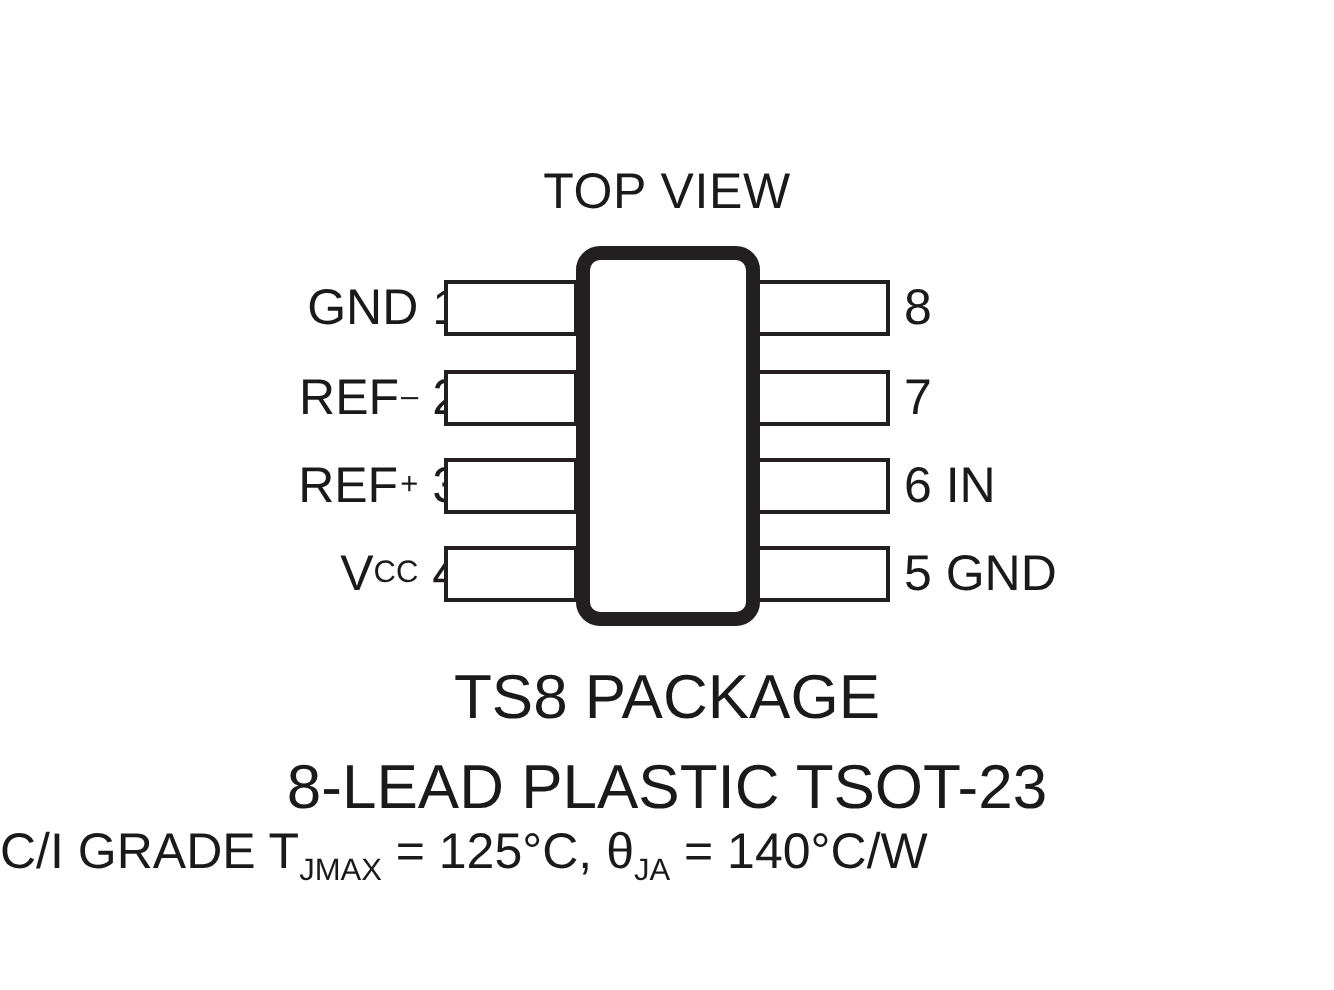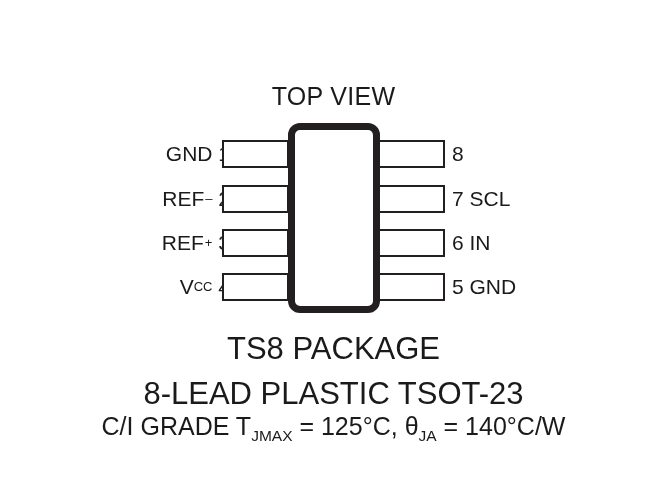--- a/index.html
+++ b/index.html
@@ -71,21 +71,21 @@
   .lead.left  { left: 222px; }
   .lead.right { left: 378px; }
 
   .r1 { top: 140px; }
   .r2 { top: 185px; }
   .r3 { top: 229px; }
   .r4 { top: 273px; }
 
   .pin-label {
     position: absolute;
-    font-size: 21px;
+    font-size: 25px;
     color: #1a1a1a;
     white-space: nowrap;
     line-height: 28px;
     height: 28px;
     display: flex;
     align-items: center;
   }
   .pin-label.left {
     right: 437px;          
     justify-content: flex-end;
@@ -118,21 +118,20 @@
     white-space: nowrap;
   }
   .cap1 { top: 331px; }
   .cap2 { top: 376px; }
 
   .thermal {
     position: absolute;
     left: 0;
     top: 412px;
     width: 667px;
-    text-align: center;
     font-size: 25px;
     color: #1a1a1a;
     white-space: nowrap;
   }
   .thermal sub {
     font-size: 0.62em;
     vertical-align: sub;
     line-height: 0;
   }
 </style>
@@ -185,21 +184,20 @@
     </div>
 
     <div class="pin-label right r1">
       <span>8</span>
       <span>&nbsp;</span>
     </div>
 
     <div class="pin-label right r2">
       <span>7</span>
       <span>&nbsp;</span>
-      <span>SCL</span>
     </div>
 
     <div class="pin-label right r3">
       <span>6</span>
       <span>&nbsp;</span>
       <span>IN</span>
     </div>
 
     <div class="pin-label right r4">
       <span>5</span>

